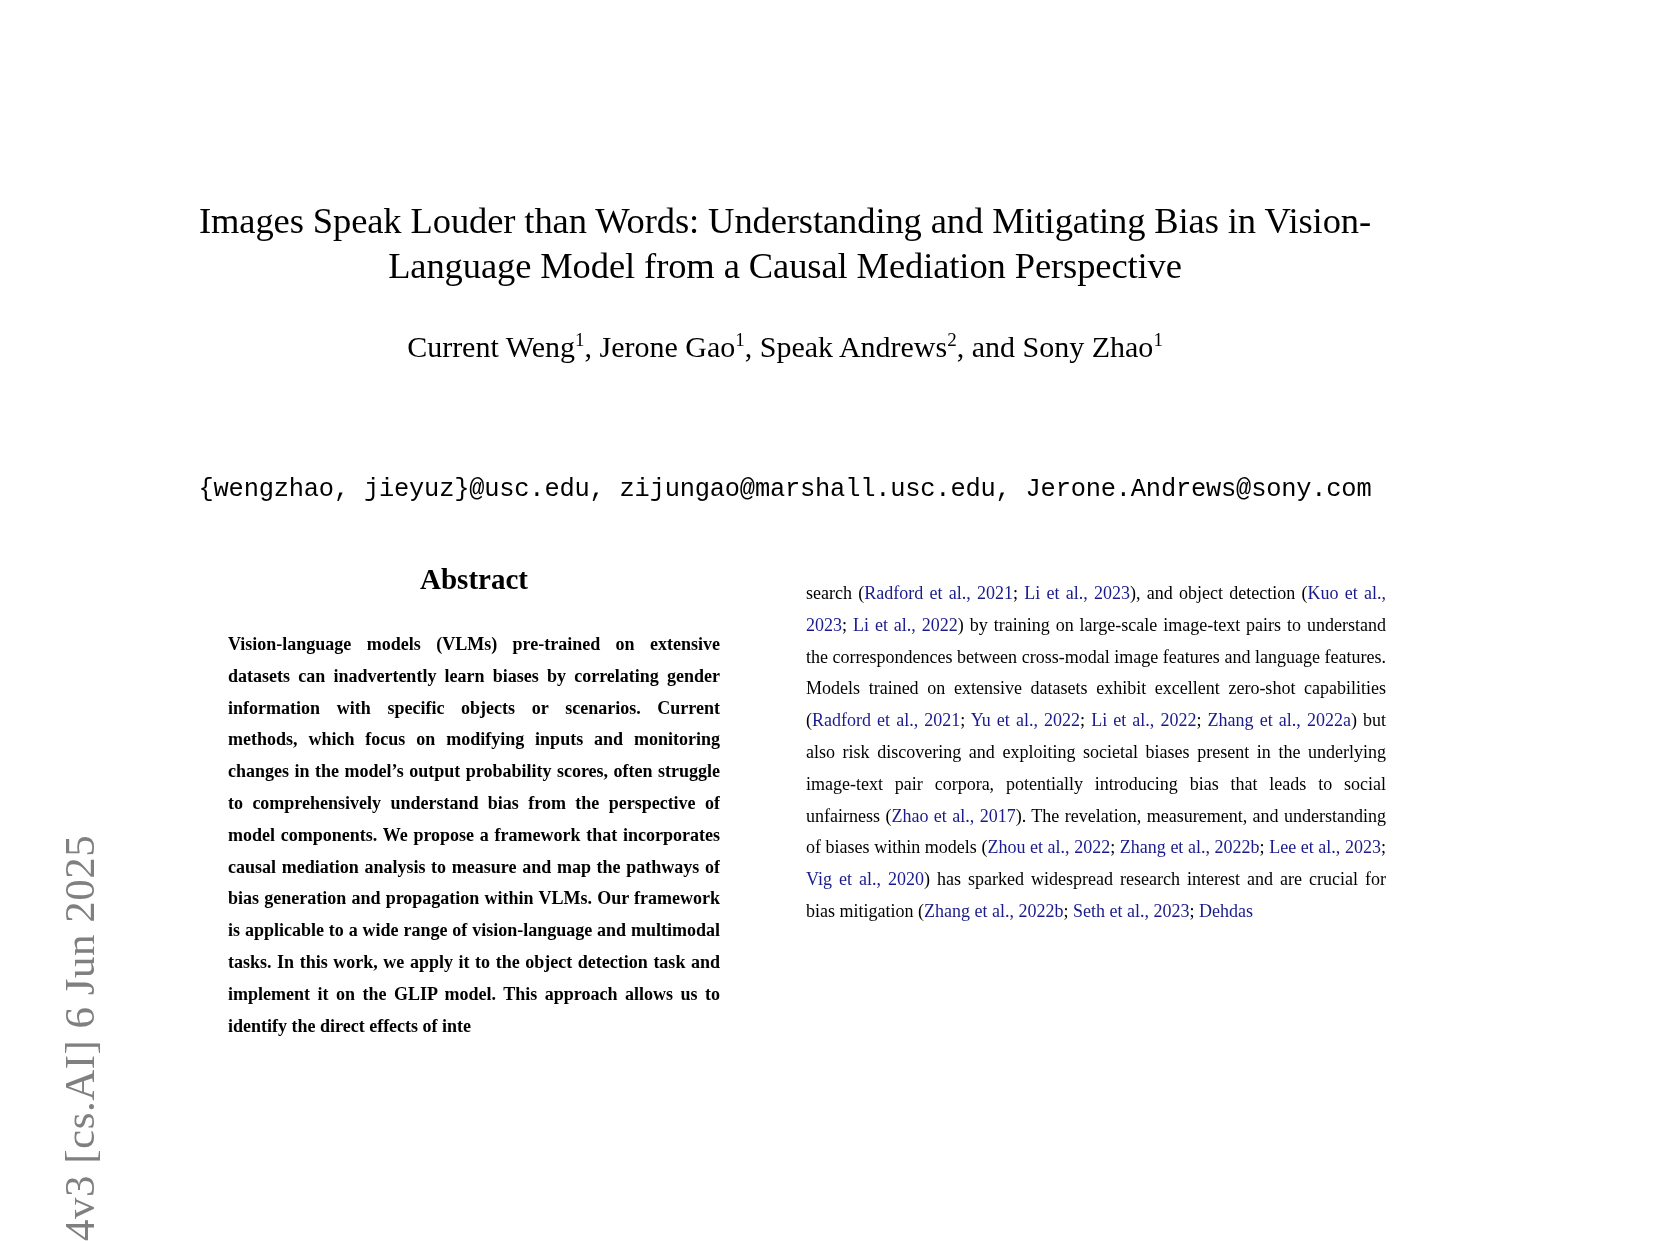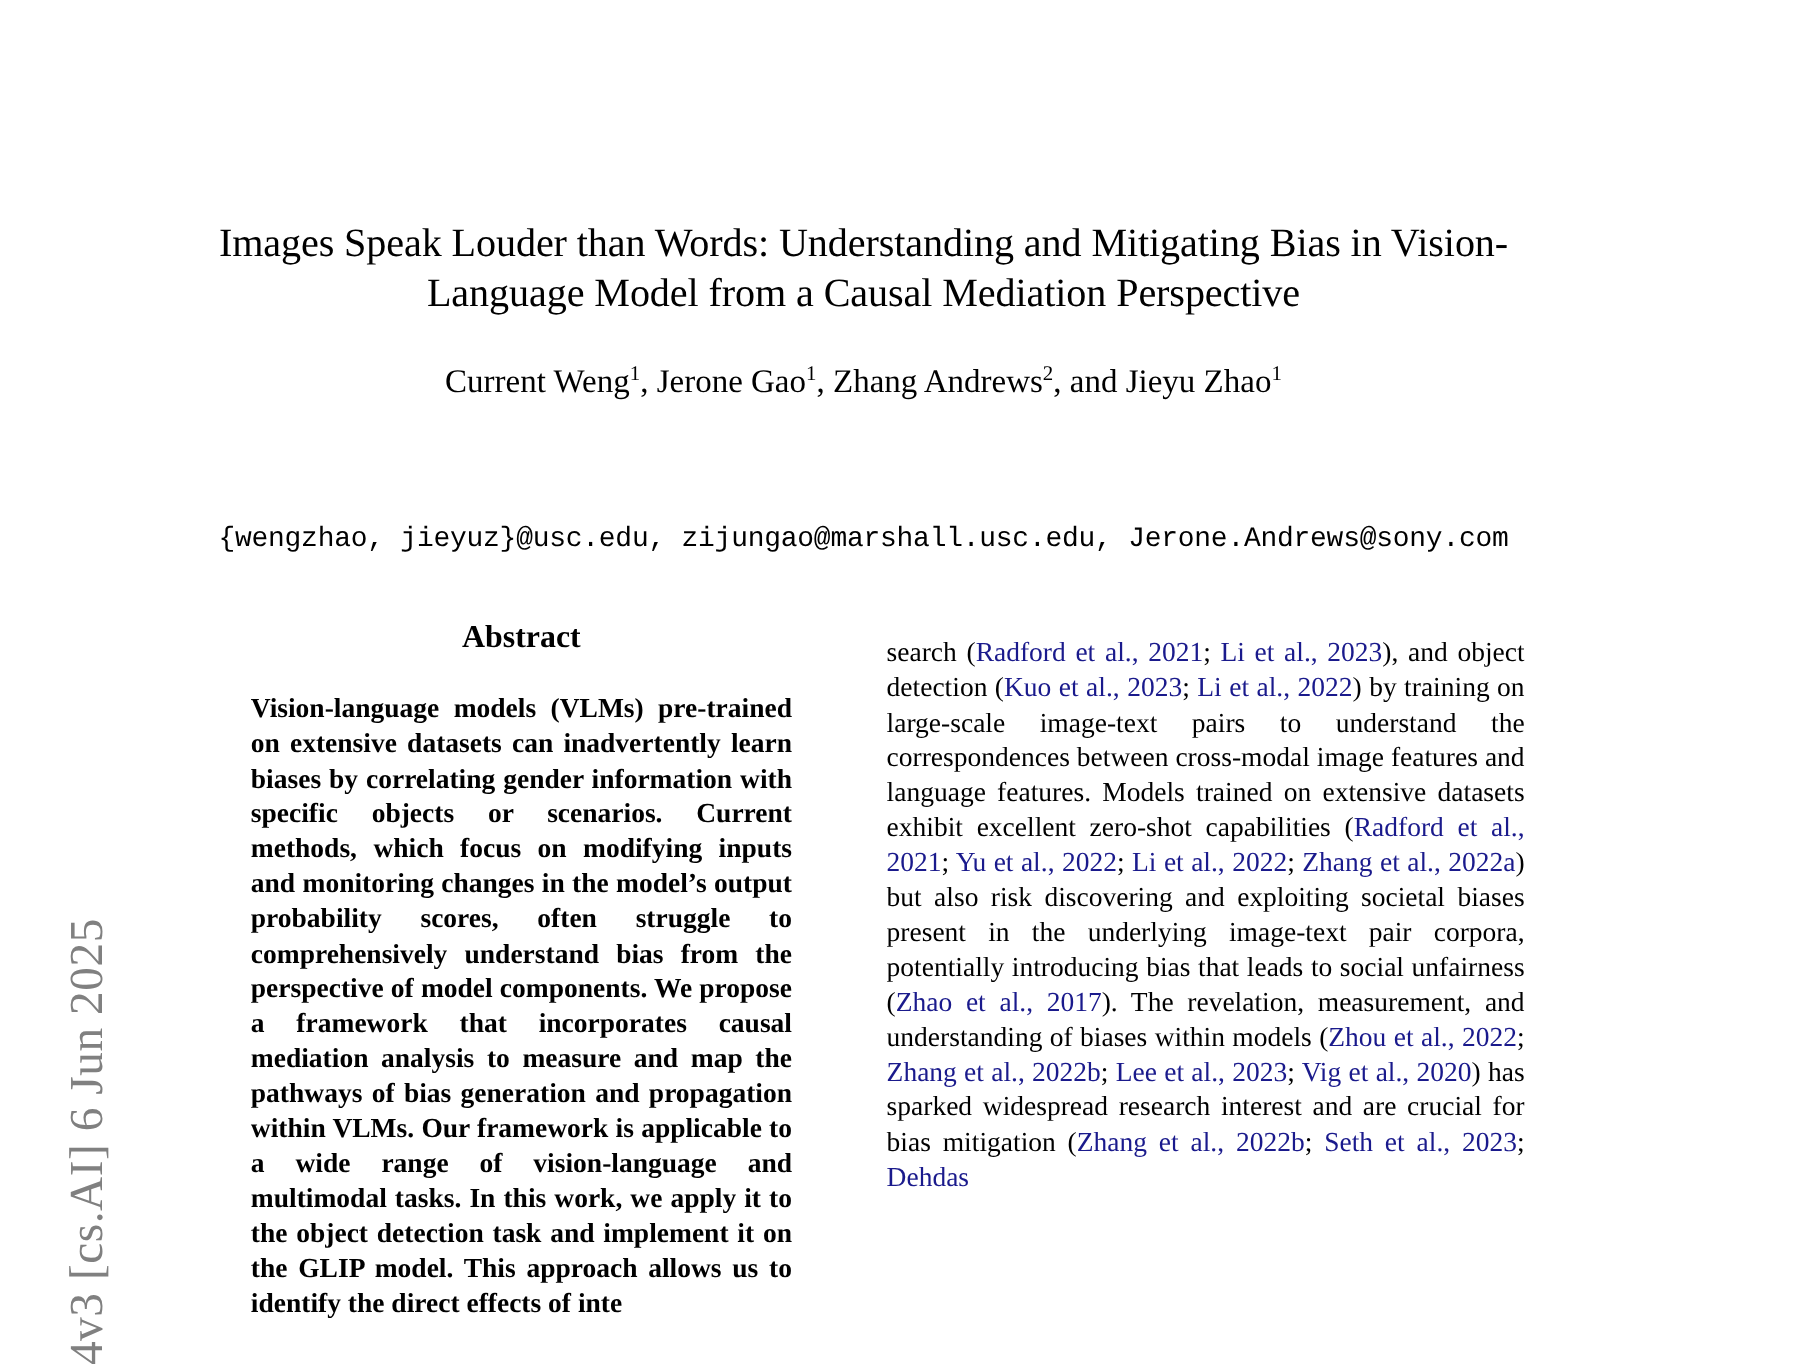--- a/index.html
+++ b/index.html
@@ -119,21 +119,21 @@
 
   #abstract-heading {
     font-size: 29px;
     font-weight: bold;
     text-align: center;
     margin: 0 0 34px 0;
     line-height: 32px;
   }
 
   .body-text {
-    font-size: 25px;
+    font-size: 18px;
     line-height: 31.8px;
     text-align: justify;
     text-justify: inter-word;
     margin: 0;
     hyphens: manual;
   }
   #abstract-text { text-align: justify; font-weight: bold; }
   #intro-text { text-align: justify; }
 
   a.cite, .cite {
@@ -147,21 +147,21 @@
 <div id="page">
 
   <div id="arxiv-stamp">
     <div class="stamp-text">4v3  [cs.AI]  6 Jun 2025</div>
   </div>
 
   <div id="title-block">
     <h1 id="paper-title">Images Speak Louder than Words: Understanding and Mitigating Bias in Vision-Language Model from a Causal Mediation Perspective</h1>
   </div>
 
-  <div id="authors-line"><span>Current Weng</span><sup>1</sup>, <span>Jerone Gao</span><sup>1</sup>, <span>Zhang Andrews</span><sup>2</sup>, and <span>Jieyu Zhao</span><sup>1</sup></div>
+  <div id="authors-line"><span>Current Weng</span><sup>1</sup>, <span>Jerone Gao</span><sup>1</sup>, <span>Speak Andrews</span><sup>2</sup>, and <span>Sony Zhao</span><sup>1</sup></div>
 
 
   <div id="emails">{wengzhao, jieyuz}@usc.edu, zijungao@marshall.usc.edu, Jerone.Andrews@sony.com</div>
 
   <div id="col-left">
     <div id="abstract-heading">Abstract</div>
     <p id="abstract-text" class="body-text">Vision-language models (VLMs) pre-trained on extensive datasets can inadvertently learn biases by correlating gender information with specific objects or scenarios. Current methods, which focus on modifying inputs and monitoring changes in the model’s output probability scores, often struggle to comprehensively understand bias from the perspective of model components. We propose a framework that incorporates causal mediation analysis to measure and map the pathways of bias generation and propagation within VLMs. Our framework is applicable to a wide range of vision-language and multimodal tasks. In this work, we apply it to the object detection task and implement it on the GLIP model. This approach allows us to identify the direct effects of inte</p>
   </div>
 
   <div id="col-right">

